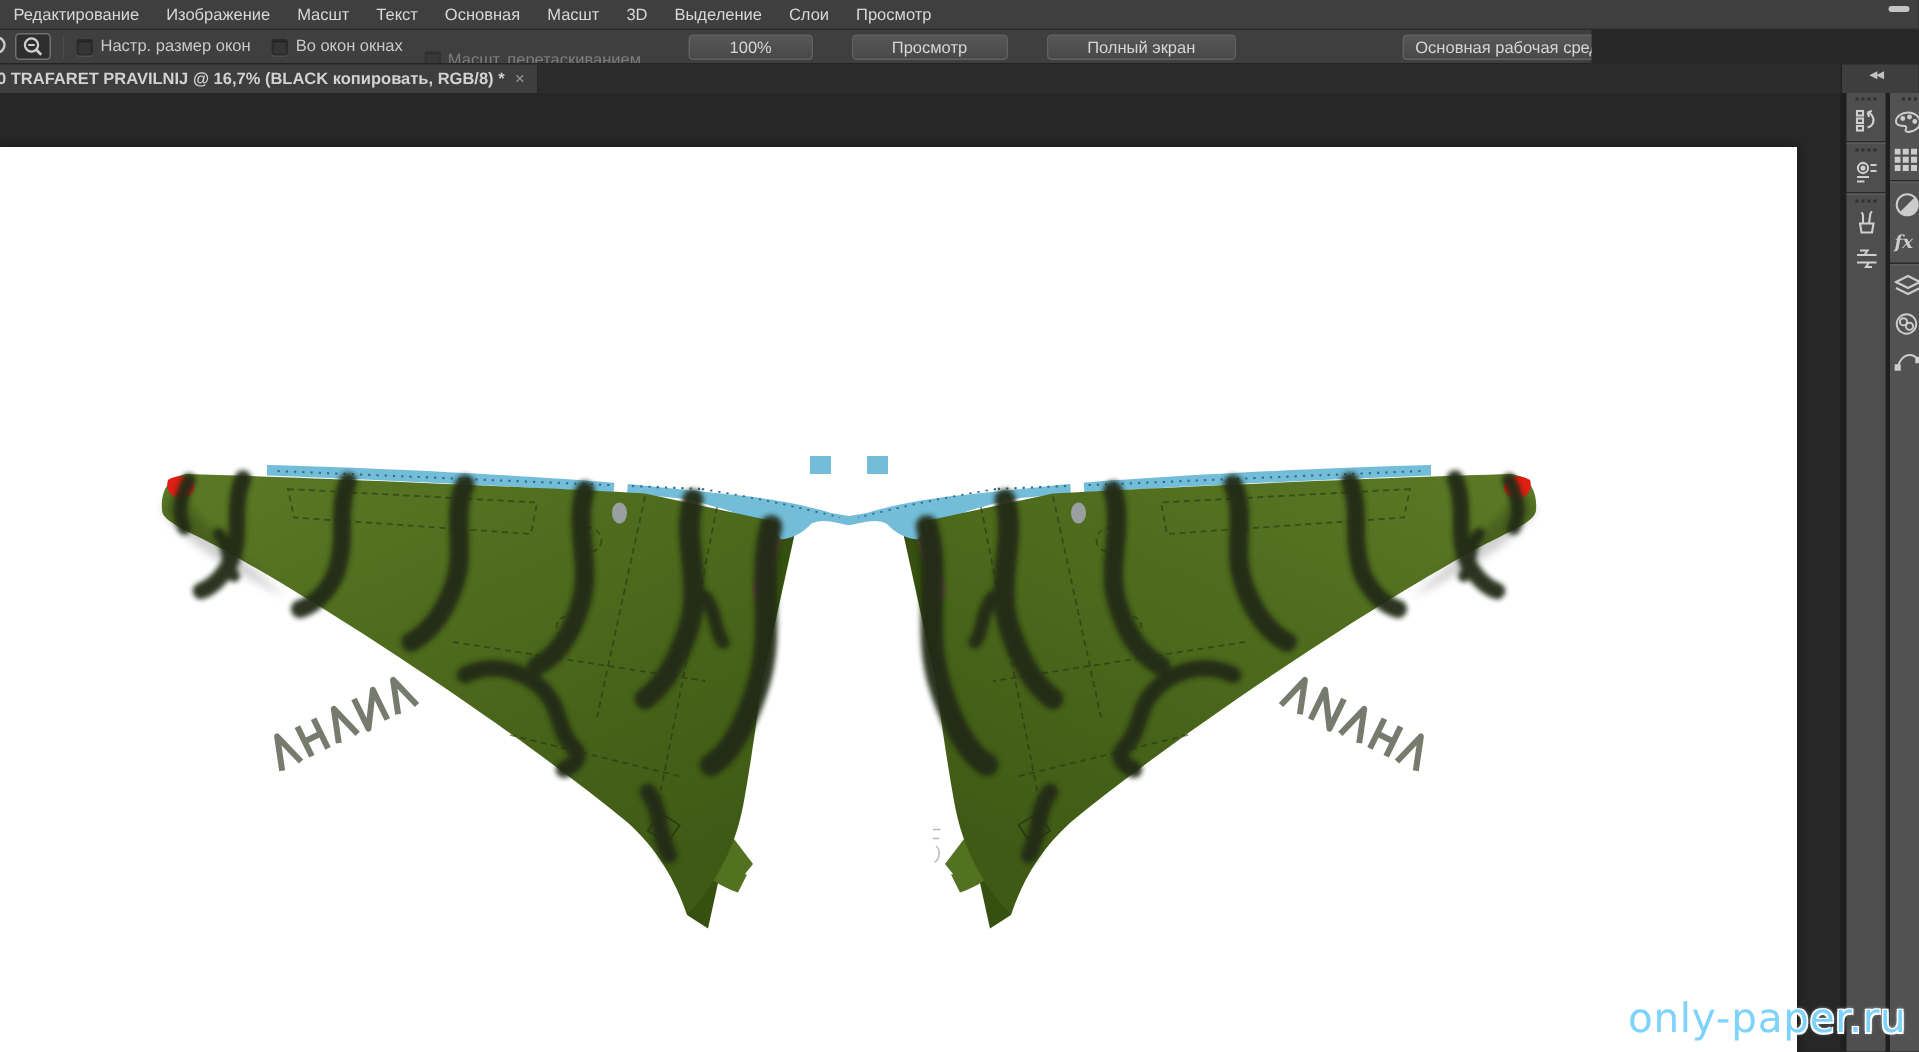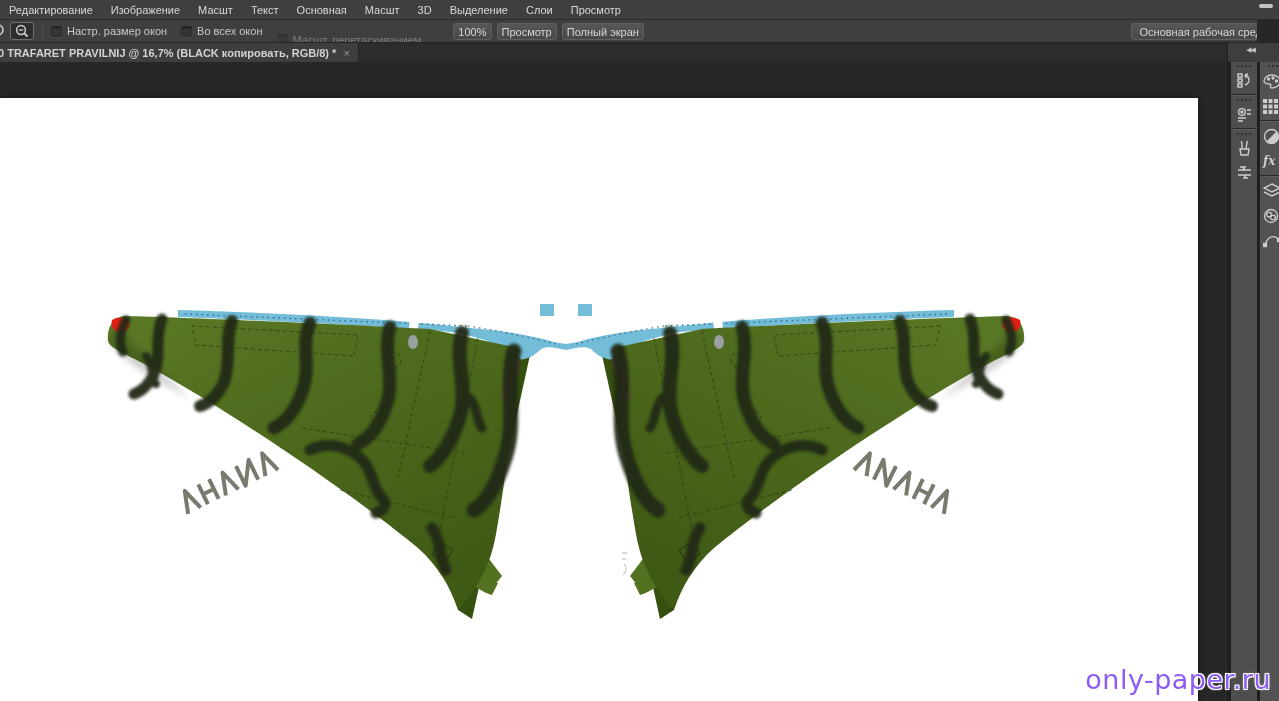--- a/index.html
+++ b/index.html
@@ -4,35 +4,35 @@
 <style>
   * { margin:0; padding:0; box-sizing:border-box; }
   html,body { width:1279px; height:701px; overflow:hidden; background:#272727;
               font-family:"Liberation Sans", sans-serif; }
   .menu-bar { position:absolute; left:0; top:0; width:1279px; height:20px;
               background:#3f3f3f; border-bottom:1px solid #2b2b2b;
               display:flex; align-items:center; gap:0; color:#d8d8d8; font-size:11px; }
   .menu-item { padding:0 9px; line-height:20px; cursor:default; white-space:nowrap; }
   .win-ctrl { position:absolute; right:6px; top:4px; width:14px; height:4px;
               background:#c4c4c4; border-radius:2px; }
-  .options-bar { position:absolute; left:0; top:20px; width:1257px; height:23px;
+  .options-bar { position:absolute; left:0; top:20px; width:1061px; height:23px;
                  background:#3f3f3f; border-bottom:1px solid #242424;
                  display:flex; align-items:center; font-size:11px; color:#c9c9c9; overflow:hidden; }
   .tool-icon-partial { width:10px; height:18px; overflow:hidden; position:relative; margin-left:-2px; }
   .zoom-btn { width:24px; height:18px; background:#2e2e2e; border:1px solid #707070;
               border-radius:3px; display:flex; align-items:center; justify-content:center; margin-left:2px; }
   .vsep { width:1px; height:16px; background:#2e2e2e; border-right:1px solid #4c4c4c; margin:0 8px; }
   .chk-group { display:flex; align-items:center; margin-right:14px; white-space:nowrap; }
   .checkbox { width:11px; height:11px; background:#353535; border:1px solid #2a2a2a;
               box-shadow:inset 0 1px 1px rgba(0,0,0,.5), 0 1px 0 rgba(255,255,255,.08);
               border-radius:2px; margin-right:5px; }
   .chk-disabled { color:#7d7d7d;margin-top:17px; }
   .ps-btn { background:linear-gradient(#575757,#484848); border:1px solid #616161;
-            border-radius:3px; color:#d6d6d6; font-size:11px; padding:1px 4px;
-            height:17px; line-height:14px; margin-right:5px; white-space:nowrap; }
+            border-radius:3px; color:#d6d6d6; font-size:11px; padding:1px 26px;
+            height:17px; line-height:14px; margin-right:26px; white-space:nowrap; }
   .workspace-btn { position:absolute; right:-14px; top:3px; background:linear-gradient(#575757,#484848);
                    border:1px solid #616161; border-radius:3px; color:#d6d6d6; font-size:11px;
                    padding:1px 8px; height:17px; white-space:nowrap; }
   .tab-bar { position:absolute; left:0; top:43px; width:1227px; height:19px; background:#2c2c2c; }
   .doc-tab { position:absolute; left:-5px; top:0; height:19px; background:#3e3e3e;
              border-right:1px solid #262626; display:flex; align-items:center;
              padding:0 8px 0 3px; color:#d2d2d2; font-size:11px; font-weight:bold; white-space:nowrap; }
   .tab-close { margin-left:7px; color:#9a9a9a; font-size:11px; font-weight:normal; }
   .pasteboard { position:absolute; left:0; top:62px; width:1227px; height:639px; background:#272727; }
   .canvas { position:absolute; left:0; top:36px; width:1198px; height:604px; background:#ffffff;
@@ -43,21 +43,21 @@
   .dock { position:absolute; left:1227px; top:62px; width:52px; height:639px; background:#1f1f1f; }
   .dock-col1 { position:absolute; left:4px; top:0; width:26px; height:639px; background:#4e4e4e; }
   .dock-col2 { position:absolute; left:33px; top:0; width:29px; height:639px; background:#525252;text-align:right; }
   .grip { width:14px; border-top:2px dotted #303030; margin:3px auto 2px auto; }
   .dock-divider { border-top:1px solid #2a2a2a; border-bottom:1px solid #5d5d5d; margin:3px 0; }
   .picon { width:22px; height:22px; display:flex; align-items:center; justify-content:center; margin:2px auto; }
   .picon svg { display:block; }
   .picon2 { width:26px; height:22px; display:flex; align-items:center; justify-content:flex-start;
             padding-left:3px; margin:3px 0; overflow:hidden; }
   .fx-glyph { font-style:italic; font-weight:bold; font-size:12px; color:#cccccc; font-family:"DejaVu Serif", serif; }
-  .watermark { position:absolute; right:8px; bottom:6px; font-size:27px; color:#8b5cf6;
+  .watermark { position:absolute; right:8px; bottom:6px; font-size:27px; color:#7dd3fc;
                font-family:"DejaVu Sans", sans-serif; letter-spacing:0.5px; z-index:60;
                text-shadow:-1px -1px 0 #fff, 1px -1px 0 #fff, -1px 1px 0 #fff, 1px 1px 0 #fff, 0 0 3px #fff;margin-left:24px; }
 </style>
 </head>
 <body>
 
 <div class="menu-bar">
   <span class="menu-item">Редактирование</span>
   <span class="menu-item">Изображение</span>
   <span class="menu-item">Масшт</span>
@@ -86,21 +86,21 @@
     </svg>
   </div>
   <div class="vsep"></div>
 
   <div class="chk-group">
     <div class="checkbox"></div>
     <span>Настр. размер окон</span>
   </div>
   <div class="chk-group">
     <div class="checkbox"></div>
-    <span>Во всех окон</span>
+    <span>Во окон окнах</span>
   </div>
   <div class="chk-group chk-disabled">
     <div class="checkbox" style="opacity:.55"></div>
     <span>Масшт. перетаскиванием</span>
   </div>
 
   <button class="ps-btn" style="margin-left:18px">100%</button>
   <button class="ps-btn">Просмотр</button>
   <button class="ps-btn">Полный экран</button>
 

